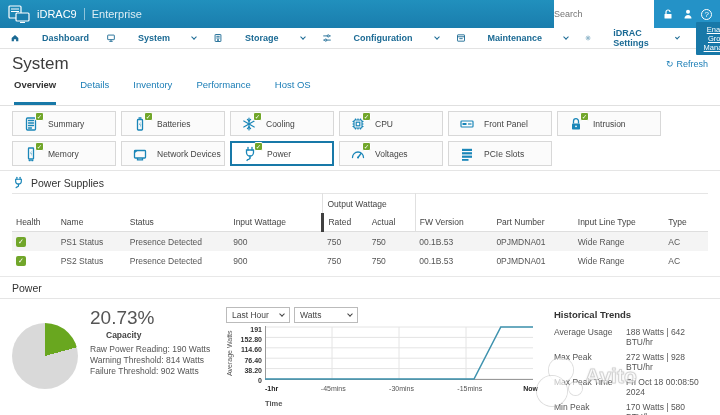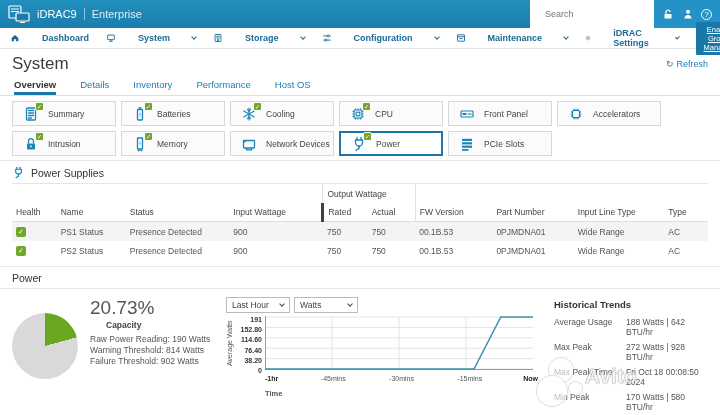--- a/index.html
+++ b/index.html
@@ -4,40 +4,40 @@
 <style>
   * { box-sizing: border-box; margin: 0; padding: 0; }
   body { font-family: "Liberation Sans", sans-serif; background:#fff; }
   .frame { width:720px; height:415px; position:relative; background:#fff; overflow:hidden; }
 
   
   .topbar { height:28px; background:linear-gradient(#2190bd,#1a7dad); display:flex; align-items:center; }
   .brand { display:flex; align-items:center; gap:7px; color:#fff; padding-left:8px; flex:1; font-size:11px; }
   .brand .sep { border-left:1px solid rgba(255,255,255,.5); height:12px; }
   .brand .edition { opacity:.85; }
-  .searchbox { width:124px; height:28px; background:#fff; display:flex; align-items:center; padding:0 15px;gap:13px; }
+  .searchbox { width:100px; height:28px; background:#fff; display:flex; align-items:center; padding:0 0;gap:13px; }
   .searchbox input { border:none; outline:none; font-size:9px; width:92px; color:#444; font-family:"Liberation Sans",sans-serif; }
   .topicons { width:66px; height:28px; background:#2492c7; display:flex; align-items:center; justify-content:space-evenly; }
   .help-icon { width:11px; height:11px; border:1px solid #fff; border-radius:50%; color:#fff; font-size:8px; line-height:10px; text-align:center; display:inline-block; }
 
   
   .navbar { height:21px; background:#fff; border-bottom:1px solid #e3e3e3; display:flex; align-items:center; padding:0 10px; gap:17px; font-size:9px; font-weight:600; color:#1b6a94; }
   .nav-item { display:flex; align-items:center; gap:22px; cursor:pointer; }
   .chev { width:4px; height:4px; border-right:1.2px solid currentColor; border-bottom:1.2px solid currentColor; transform:rotate(45deg); display:inline-block; margin-top:-2px; }
   .nav-right { margin-left:auto; display:flex; align-items:center; gap:9px; }
   .group-btn { background:#1878a8; color:#fff; font-size:7.5px; padding:3px 8px; border:none; border-radius:1px; font-family:"Liberation Sans",sans-serif;text-decoration:underline; }
   .pencil { color:#1b6a94; font-size:11px; }
 
   
   .title-row { display:flex; align-items:center; padding:5px 12px 1px; }
   .page-title { font-size:17px; color:#3d3d3d; font-weight:400; }
   .refresh { margin-left:auto; color:#1a7db6; font-size:9px; display:flex; gap:3px; align-items:center; }
   .tabs { display:flex; gap:24px; padding:0 14px; border-bottom:1px solid #e0e0e0; font-size:9.5px; }
   .tab { color:#1a7db6; padding:4px 0 5px; cursor:pointer; }
-  .tab.active { color:#333; font-weight:bold; border-bottom:3px solid #1879a8; padding-bottom:2px; }
+  .tab.active { color:#333; font-weight:bold; border-bottom:3px solid #1879a8; padding-bottom:12px; }
 
   
   .tiles { display:grid; grid-template-columns:repeat(6,104px); gap:5px; padding:5px 12px 4px; }
   .tile { height:25px; background:#fbfbfb; border:1px solid #d8d8d8; display:flex; align-items:center; gap:9px; padding-left:10px; font-size:8.5px; color:#444; cursor:pointer; }
   .tile.selected { border:2px solid #1879a8; background:#fff; }
   .tile-iconwrap { position:relative; width:16px; height:16px; color:#1a86b8; flex:none; }
   .tile-iconwrap svg { display:block; }
   .check { position:absolute; top:-4px; right:-5px; width:9px; height:9px; background:#71a62a; border:1px solid #fff; border-radius:2px; color:#fff; font-size:6.5px; line-height:7px; text-align:center; }
 
   
@@ -280,40 +280,20 @@
           <svg width="16" height="16" viewBox="0 0 16 16" fill="none" stroke="currentColor" stroke-width="1.2">
             <rect x="2" y="5" width="12" height="6" rx="0.8"></rect>
             <rect x="3.5" y="7" width="4" height="2" fill="currentColor" stroke="none"></rect>
             <line x1="9" y1="8" x2="12.5" y2="8"></line>
           </svg>
         </span>
       <span class="tile-label">Front Panel</span>
     </div>
     <div class="tile">
       <span class="tile-iconwrap">
-          <svg width="16" height="16" viewBox="0 0 16 16" fill="none" stroke="currentColor" stroke-width="1.2">
-            <rect x="4.5" y="4.5" width="7" height="7" rx="1"></rect>
-            <line x1="6" y1="2.8" x2="6" y2="4"></line>
-            <line x1="8" y1="2.8" x2="8" y2="4"></line>
-            <line x1="10" y1="2.8" x2="10" y2="4"></line>
-            <line x1="6" y1="12" x2="6" y2="13.2"></line>
-            <line x1="8" y1="12" x2="8" y2="13.2"></line>
-            <line x1="10" y1="12" x2="10" y2="13.2"></line>
-            <line x1="2.8" y1="6" x2="4" y2="6"></line>
-            <line x1="2.8" y1="8" x2="4" y2="8"></line>
-            <line x1="2.8" y1="10" x2="4" y2="10"></line>
-            <line x1="12" y1="6" x2="13.2" y2="6"></line>
-            <line x1="12" y1="8" x2="13.2" y2="8"></line>
-            <line x1="12" y1="10" x2="13.2" y2="10"></line>
-          </svg>
-        </span>
-      <span class="tile-label">Accelerators</span>
-    </div>
-    <div class="tile">
-      <span class="tile-iconwrap">
           <svg width="16" height="16" viewBox="0 0 16 16" fill="none" stroke="currentColor" stroke-width="1.3">
             <path d="M5.5 7.5 V5.2 a2.5 2.5 0 0 1 5 0 V7.5"></path>
             <rect x="4" y="7.5" width="8" height="6" rx="0.8" fill="currentColor" stroke="none"></rect>
             <circle cx="8" cy="10.3" r="0.9" fill="#fff" stroke="none"></circle>
           </svg>
           <span class="check">✓</span>
         </span>
       <span class="tile-label">Intrusion</span>
     </div>
     <div class="tile">
@@ -343,20 +323,31 @@
           <svg width="16" height="16" viewBox="0 0 16 16" fill="none" stroke="currentColor" stroke-width="1.3" stroke-linecap="round">
             <line x1="6" y1="1.5" x2="6" y2="4"></line>
             <line x1="10" y1="1.5" x2="10" y2="4"></line>
             <path d="M4.5 4 h7 v2.5 a3.5 3.5 0 0 1 -7 0 z"></path>
             <line x1="8" y1="10" x2="8" y2="12"></line>
             <path d="M8 12 c0 1.8 -2.5 1 -3 2.5"></path>
           </svg>
           <span class="check">✓</span>
         </span>
       <span class="tile-label">Power</span>
+    </div>
+    <div class="tile">
+      <span class="tile-iconwrap">
+          <svg width="16" height="16" viewBox="0 0 16 16" fill="none" stroke="currentColor" stroke-width="1.3" stroke-linecap="round">
+            <path d="M2.5 11.5 a5.5 5.5 0 0 1 11 0"></path>
+            <line x1="8" y1="11.5" x2="11" y2="7.5"></line>
+            <circle cx="8" cy="11.5" r="1" fill="currentColor" stroke="none"></circle>
+          </svg>
+          <span class="check">✓</span>
+        </span>
+      <span class="tile-label">Voltages</span>
     </div>
     <div class="tile">
       <span class="tile-iconwrap">
           <svg width="16" height="16" viewBox="0 0 16 16">
             <g fill="currentColor">
               <rect x="3" y="2.8" width="10" height="2.2"></rect>
               <rect x="3" y="6.2" width="10" height="2.2"></rect>
               <rect x="3" y="9.6" width="10" height="2.2"></rect>
               <rect x="3" y="13" width="6.5" height="1.8"></rect>
             </g>

